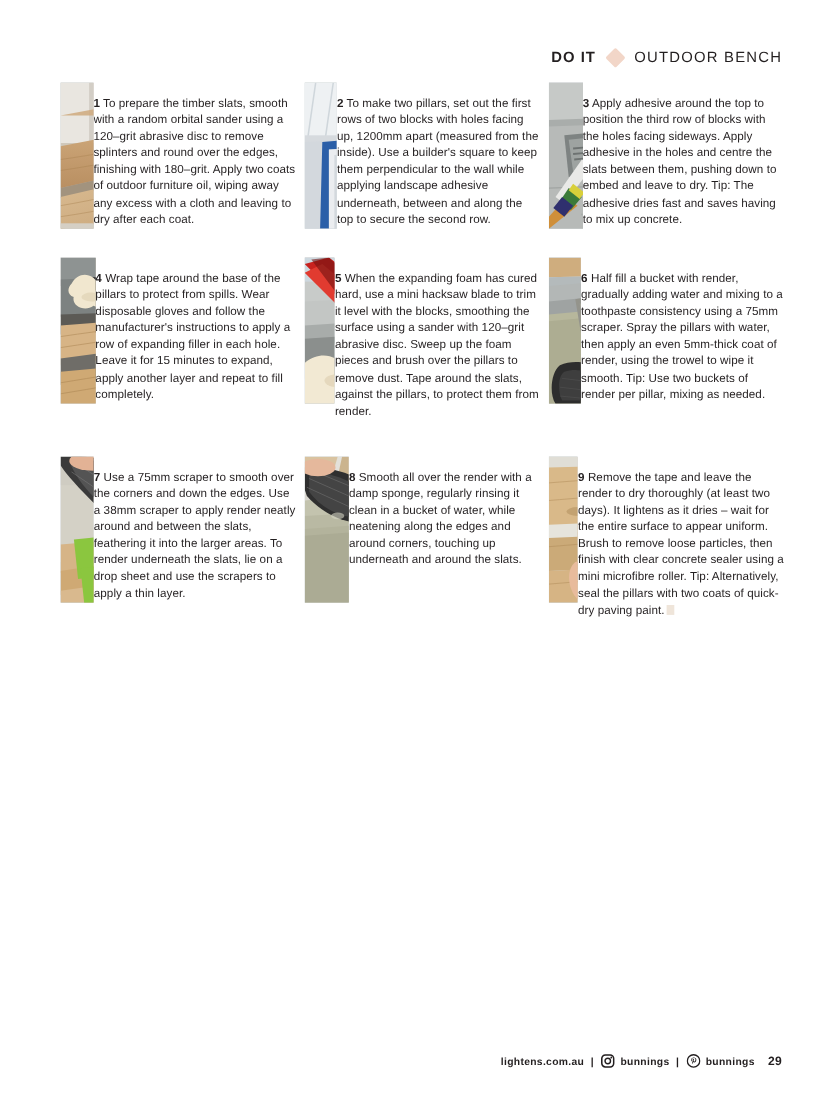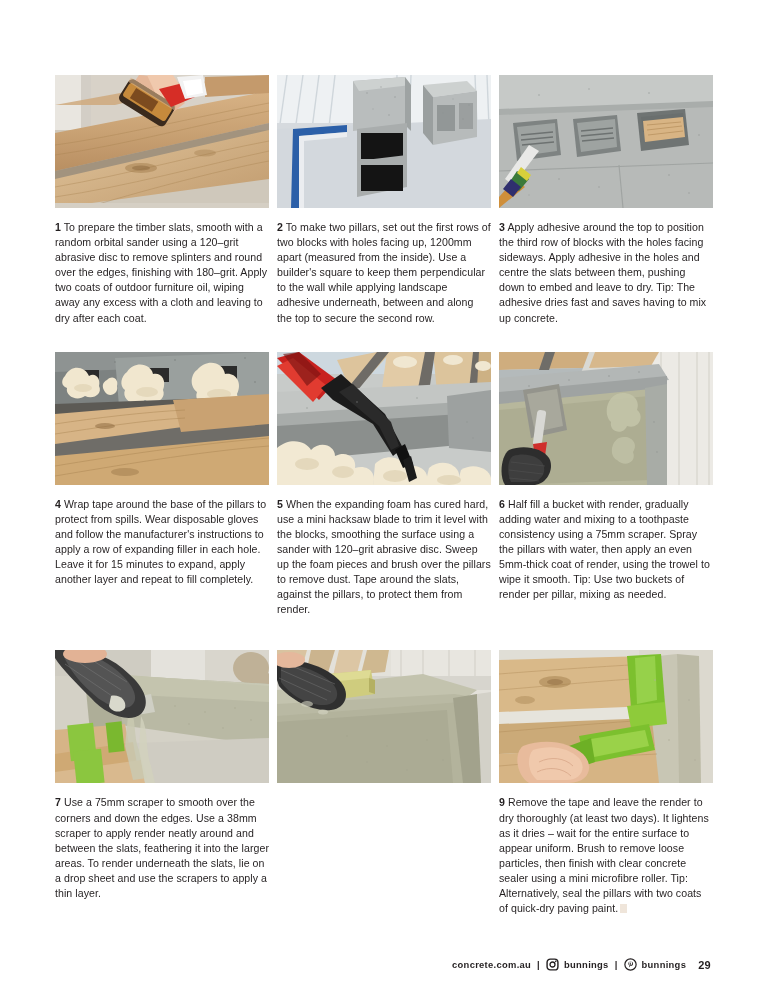--- a/index.html
+++ b/index.html
@@ -69,21 +69,21 @@
     display: flex;
     width: 660px;
     gap: 8px;
   }
   .row-1 { margin-bottom: 26px; }
   .row-2 { margin-bottom: 33px; }
 
   .step {
     width: 214px;
     display: flex;
-    flex-direction: column;
+    flex-direction: row;
   }
 
   .photo {
     width: 214px;
     height: 133px;
     overflow: hidden;
     position: relative;
     background: #cdd3d6;
   }
   .photo svg { display: block; }
@@ -136,20 +136,25 @@
     background: #efe5da;
     vertical-align: -1px;
     margin-left: 2px;
   }
 </style>
 </head>
 <body>
 
 <div class="page">
 
+  <div class="header">
+    <span class="header-doit">DO IT</span>
+    <span class="header-diamond"></span>
+    <span class="header-title">OUTDOOR BENCH</span>
+  </div>
 
   <div class="grid">
 
     <div class="row row-1">
 
       <div class="step">
         <div class="photo">
           <svg width="214" height="133" viewBox="0 0 214 133">
             <defs>
               <linearGradient id="wood1" x1="0" y1="0" x2="0" y2="1">
@@ -595,20 +600,21 @@
             <g fill="#a3a38d" opacity="0.45">
               <circle cx="70" cy="86" r="1"></circle>
                 <circle cx="110" cy="96" r="1"></circle>
                 <circle cx="150" cy="90" r="1"></circle>
               <circle cx="90" cy="112" r="0.9"></circle>
                 <circle cx="130" cy="120" r="0.9"></circle>
                 <circle cx="166" cy="110" r="0.9"></circle>
             </g>
           </svg>
         </div>
+        <div class="caption"><span class="num">8</span> <span>Smooth all over the render with a damp sponge, regularly rinsing it clean in a bucket of water, while neatening along the edges and around corners, touching up underneath and around the slats.</span></div>
       </div>
 
       <div class="step">
         <div class="photo">
           <svg width="214" height="133" viewBox="0 0 214 133">
             <rect width="214" height="133" fill="#d5d2c8"></rect>
 
             <rect x="0" y="0" width="214" height="12" fill="#e0ded6"></rect>
             <rect x="140" y="0" width="74" height="133" fill="#dcd9cf"></rect>
 
@@ -652,21 +658,21 @@
               <circle cx="196" cy="110" r="0.9"></circle>
             </g>
           </svg>
         </div>
         <div class="caption"><span class="num">9</span> <span>Remove the tape and leave the render to dry thoroughly (at least two days). It lightens as it dries – wait for the entire surface to appear uniform. Brush to remove loose particles, then finish with clear concrete sealer using a mini microfibre roller. Tip: Alternatively, seal the pillars with two coats of quick-dry paving paint.</span><span class="end-marker"></span></div>
       </div>
     </div>
   </div>
 
   <div class="footer">
-    <span>concrete.com.au</span>
+    <span>lightens.com.au</span>
     <span class="sep">|</span>
     <span class="ig">
       <svg width="13" height="13" viewBox="0 0 24 24">
         <rect x="2" y="2" width="20" height="20" rx="6" fill="none" stroke="#231f20" stroke-width="2.6"></rect>
         <circle cx="12" cy="12" r="4.6" fill="none" stroke="#231f20" stroke-width="2.4"></circle>
         <circle cx="18" cy="6.2" r="1.5" fill="#231f20"></circle>
       </svg>
     </span>
     <span>bunnings</span>
     <span class="sep">|</span>

